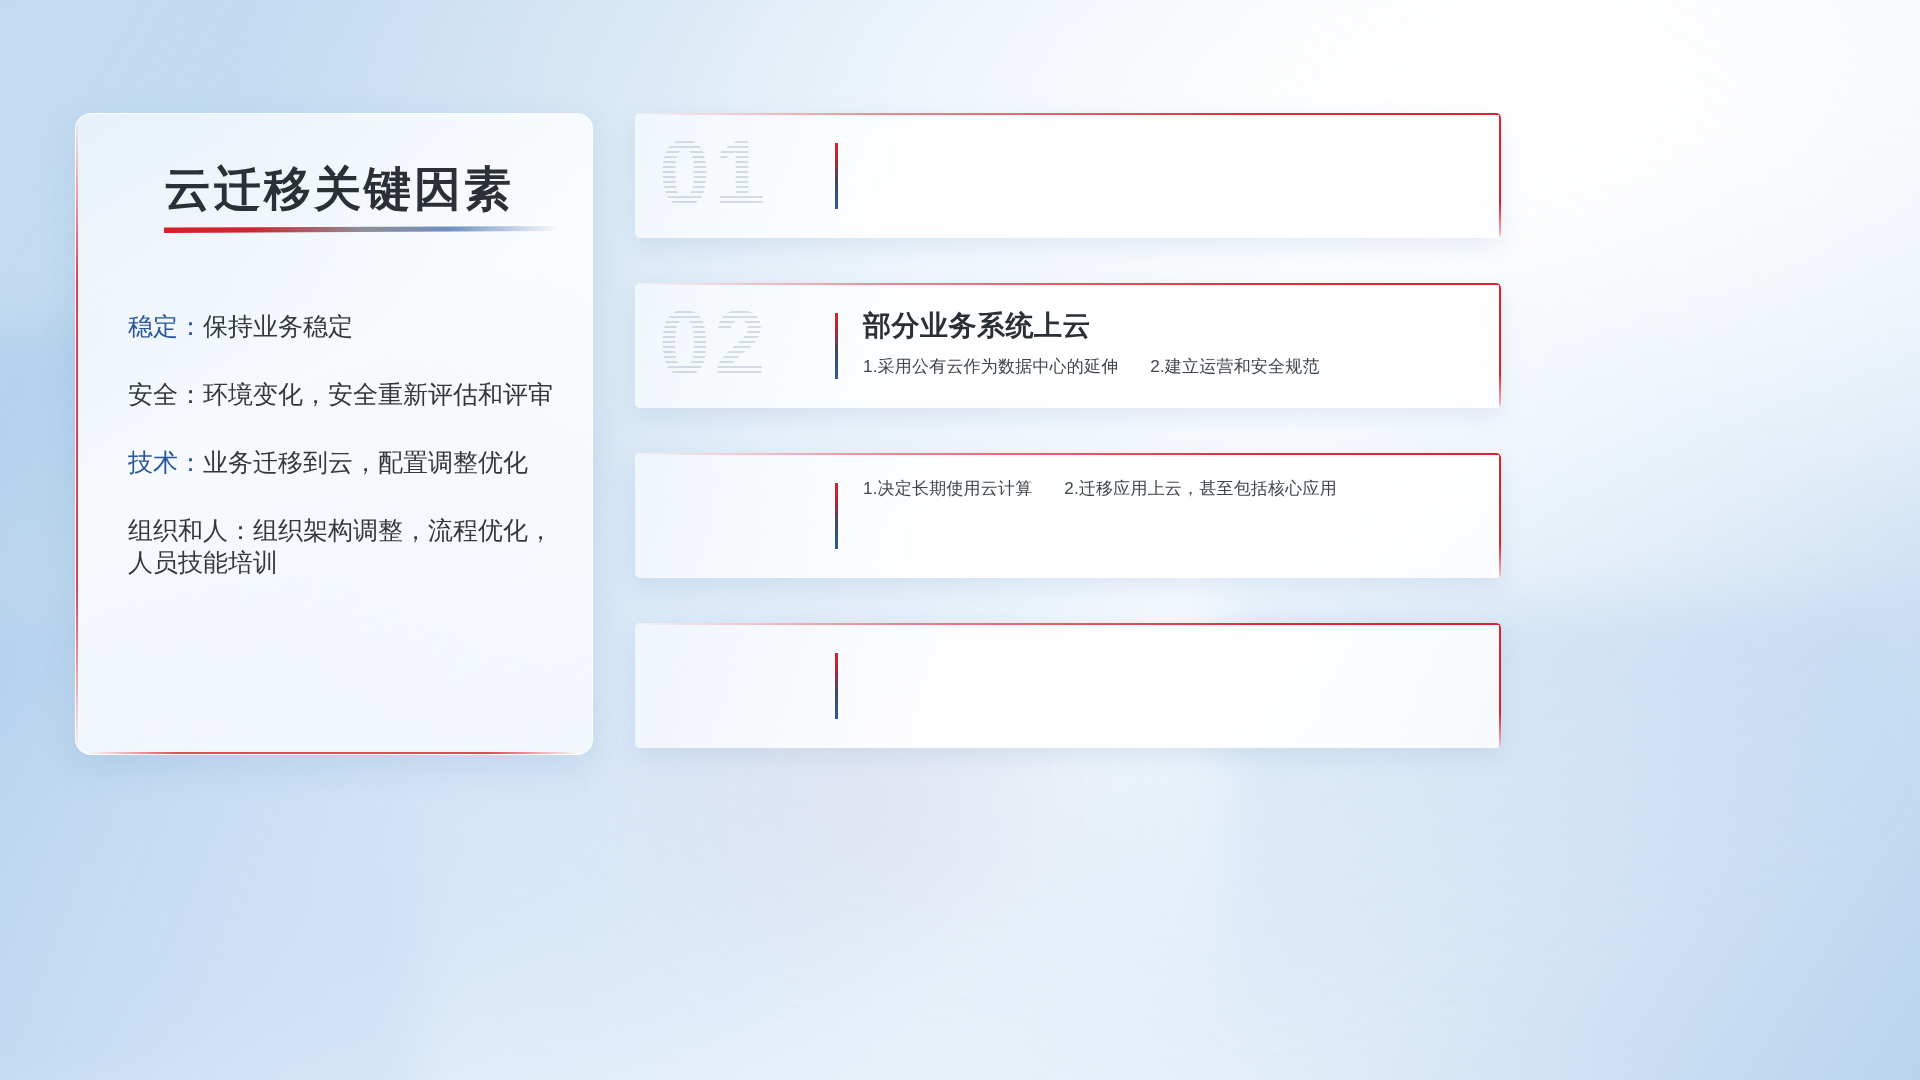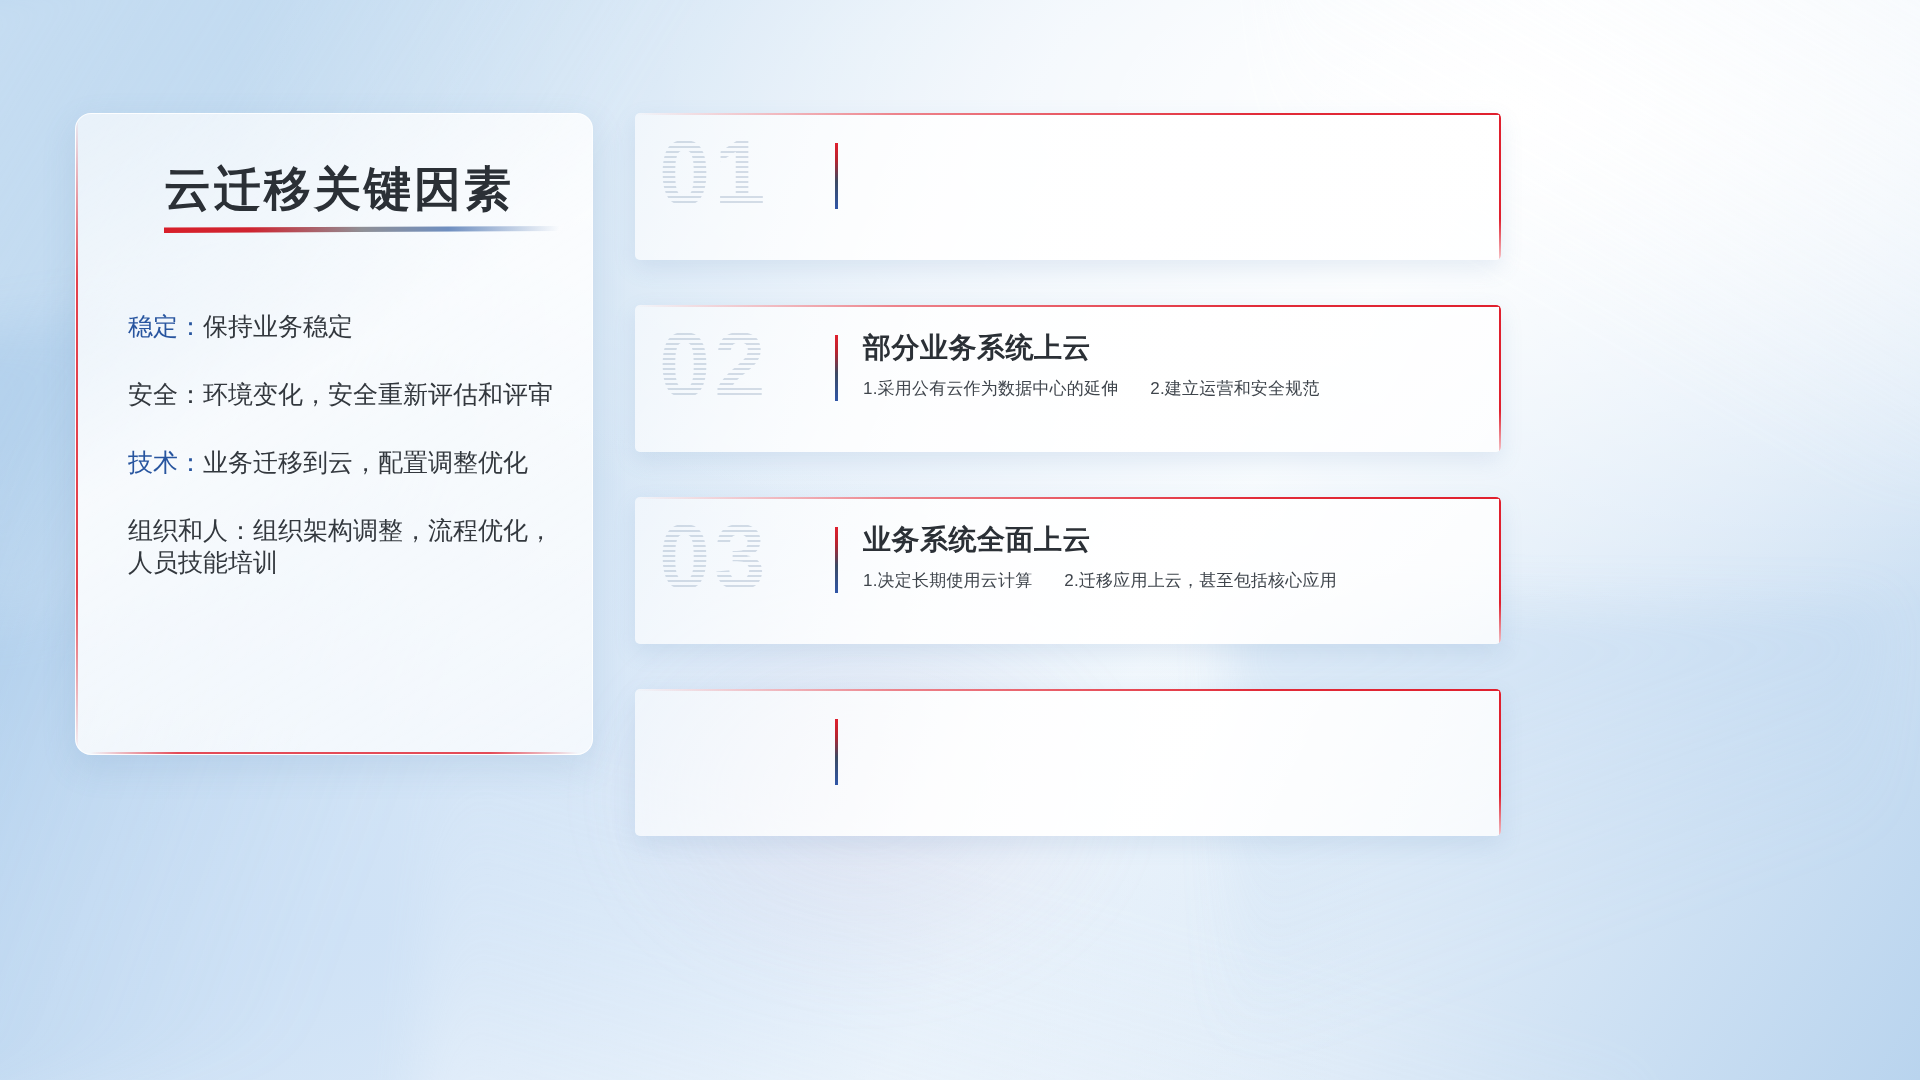--- a/index.html
+++ b/index.html
@@ -73,21 +73,21 @@
   }
   .factor-row.wrap { white-space:normal; }
   .factor-label { font-weight:500; }
   .factor-label.blue { color:#28559f;text-align:center; }
   .factor-label.dark { color:#33383e;margin-top:27px; }
   .factor-text { color:#33383e; }
 
   
   #steps { position:absolute; left:635px; top:113px; width:866px; }
   .step-card {
-    position:relative; height:147px; margin-bottom:45px;
+    position:relative; height:125px; margin-bottom:45px;
     border-radius:5px;
     background:linear-gradient(118deg, rgba(255,255,255,.58) 0%, rgba(255,255,255,.93) 38%, rgba(255,255,255,.99) 62%, rgba(255,255,255,.80) 100%);
     box-shadow:0 8px 22px rgba(100,140,185,.15);
     overflow:hidden;
   }
   .step-card::before {
     content:""; position:absolute; left:0; right:0; top:0; height:2px;
     background:linear-gradient(90deg, rgba(224,32,46,0) 0%, rgba(224,32,46,.55) 30%, rgba(224,32,46,.95) 72%, rgba(224,32,46,1) 100%);
   }
   .step-card::after {
@@ -166,24 +166,22 @@
         <div class="step-title">部分业务系统上云</div>
         <div class="step-desc">
           <span>1.采用公有云作为数据中心的延伸</span>
           <span class="gap"></span>
           <span>2.建立运营和安全规范</span>
         </div>
       </div>
     </div>
 
     <div class="step-card">
-      <div class="step-num">03</div>
       <div class="step-bar"></div>
       <div class="step-body">
-        <div class="step-title">业务系统全面上云</div>
         <div class="step-desc">
           <span>1.决定长期使用云计算</span>
           <span class="gap"></span>
           <span>2.迁移应用上云，甚至包括核心应用</span>
         </div>
       </div>
     </div>
 
     <div class="step-card">
       <div class="step-bar"></div>

